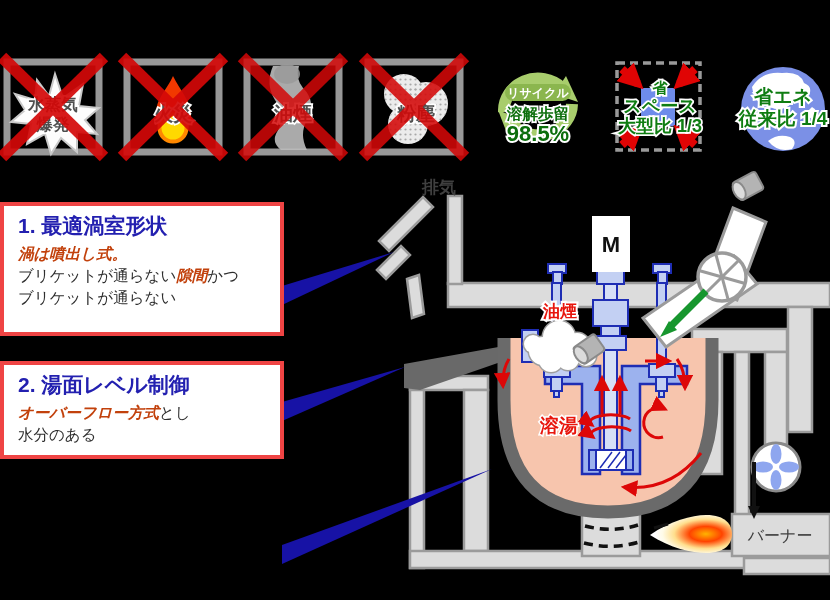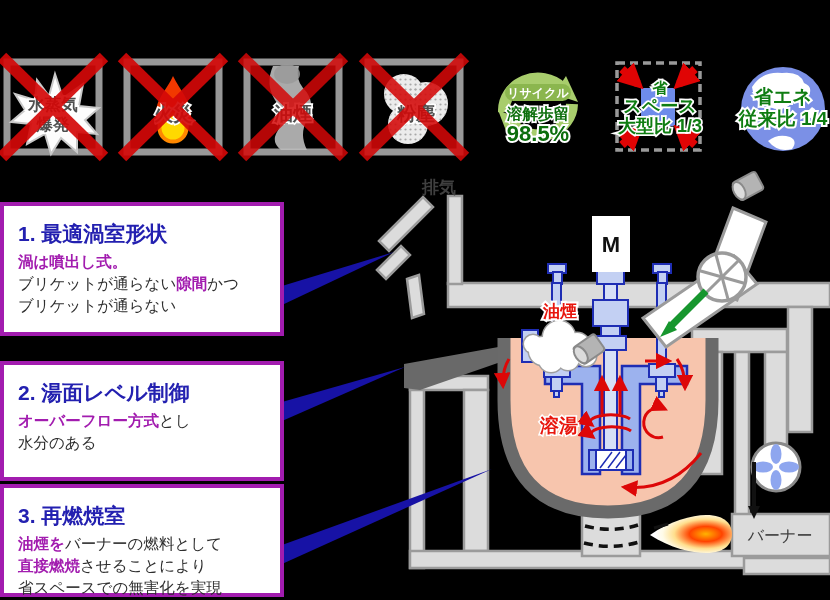--- a/index.html
+++ b/index.html
@@ -2,24 +2,24 @@
 <html><head>
 <meta charset="utf-8">
 <style>
   html,body{margin:0;padding:0;background:#000;}
   #stage{position:relative;width:830px;height:600px;background:#000;overflow:hidden;
          font-family:"Liberation Sans","DejaVu Sans",sans-serif;}
   .abs{position:absolute;}
   svg{display:block;overflow:visible;}
   
   .callout{position:absolute;left:0;width:284px;background:#ffffff;
-           border:4px solid #a21caf;box-sizing:border-box;padding:16px 12px 6px 14px;}
+           border:4px solid #ef4444;box-sizing:border-box;padding:8px 12px 6px 14px;}
   .callout .title{color:#2320b0;font-weight:bold;font-size:21px;margin:0 0 5px 0;line-height:1.15;}
   .callout .body{font-size:15.5px;color:#2e2e2e;line-height:1.42;}
-  .callout .red{color:#a21caf;font-weight:bold;}
+  .callout .red{color:#c2410c;font-weight:bold;font-style:italic;}
 </style>
 </head>
 <body>
 
 <div id="stage">
 
   <svg class="abs" style="left:0;top:0" width="830" height="600" viewBox="0 0 830 600">
     <defs>
       <marker id="ra" viewBox="0 0 10 10" refX="8" refY="5" markerWidth="5.5" markerHeight="5.5" orient="auto-start-reverse">
         <path d="M0,0 L10,5 L0,10 Z" fill="#dd0707"></path>
@@ -295,30 +295,22 @@
 
   <div class="callout" style="top:202px;height:134px">
     <div class="title">1. 最適渦室形状</div>
     <div class="body">
       <div class="red">渦は噴出し式。</div>
       <div><span>ブリケットが通らない</span><span class="red">隙間</span><span>かつ</span></div>
       <div>ブリケットが通らない</div>
     </div>
   </div>
 
-  <div class="callout" style="top:361px;height:120px">
+  <div class="callout" style="top:361px;height:98px">
     <div class="title">2. 湯面レベル制御</div>
     <div class="body">
       <div><span class="red">オーバーフロー方式</span><span>とし</span></div>
       <div>水分のある</div>
     </div>
   </div>
 
-  <div class="callout" style="top:484px;height:113px">
-    <div class="title">3. 再燃焼室</div>
-    <div class="body">
-      <div><span class="red">油煙を</span><span>バーナーの燃料として</span></div>
-      <div><span class="red">直接燃焼</span><span>させることにより</span></div>
-      <div>省スペースでの無害化を実現</div>
-    </div>
-  </div>
 
 </div>
 
 </body></html>

